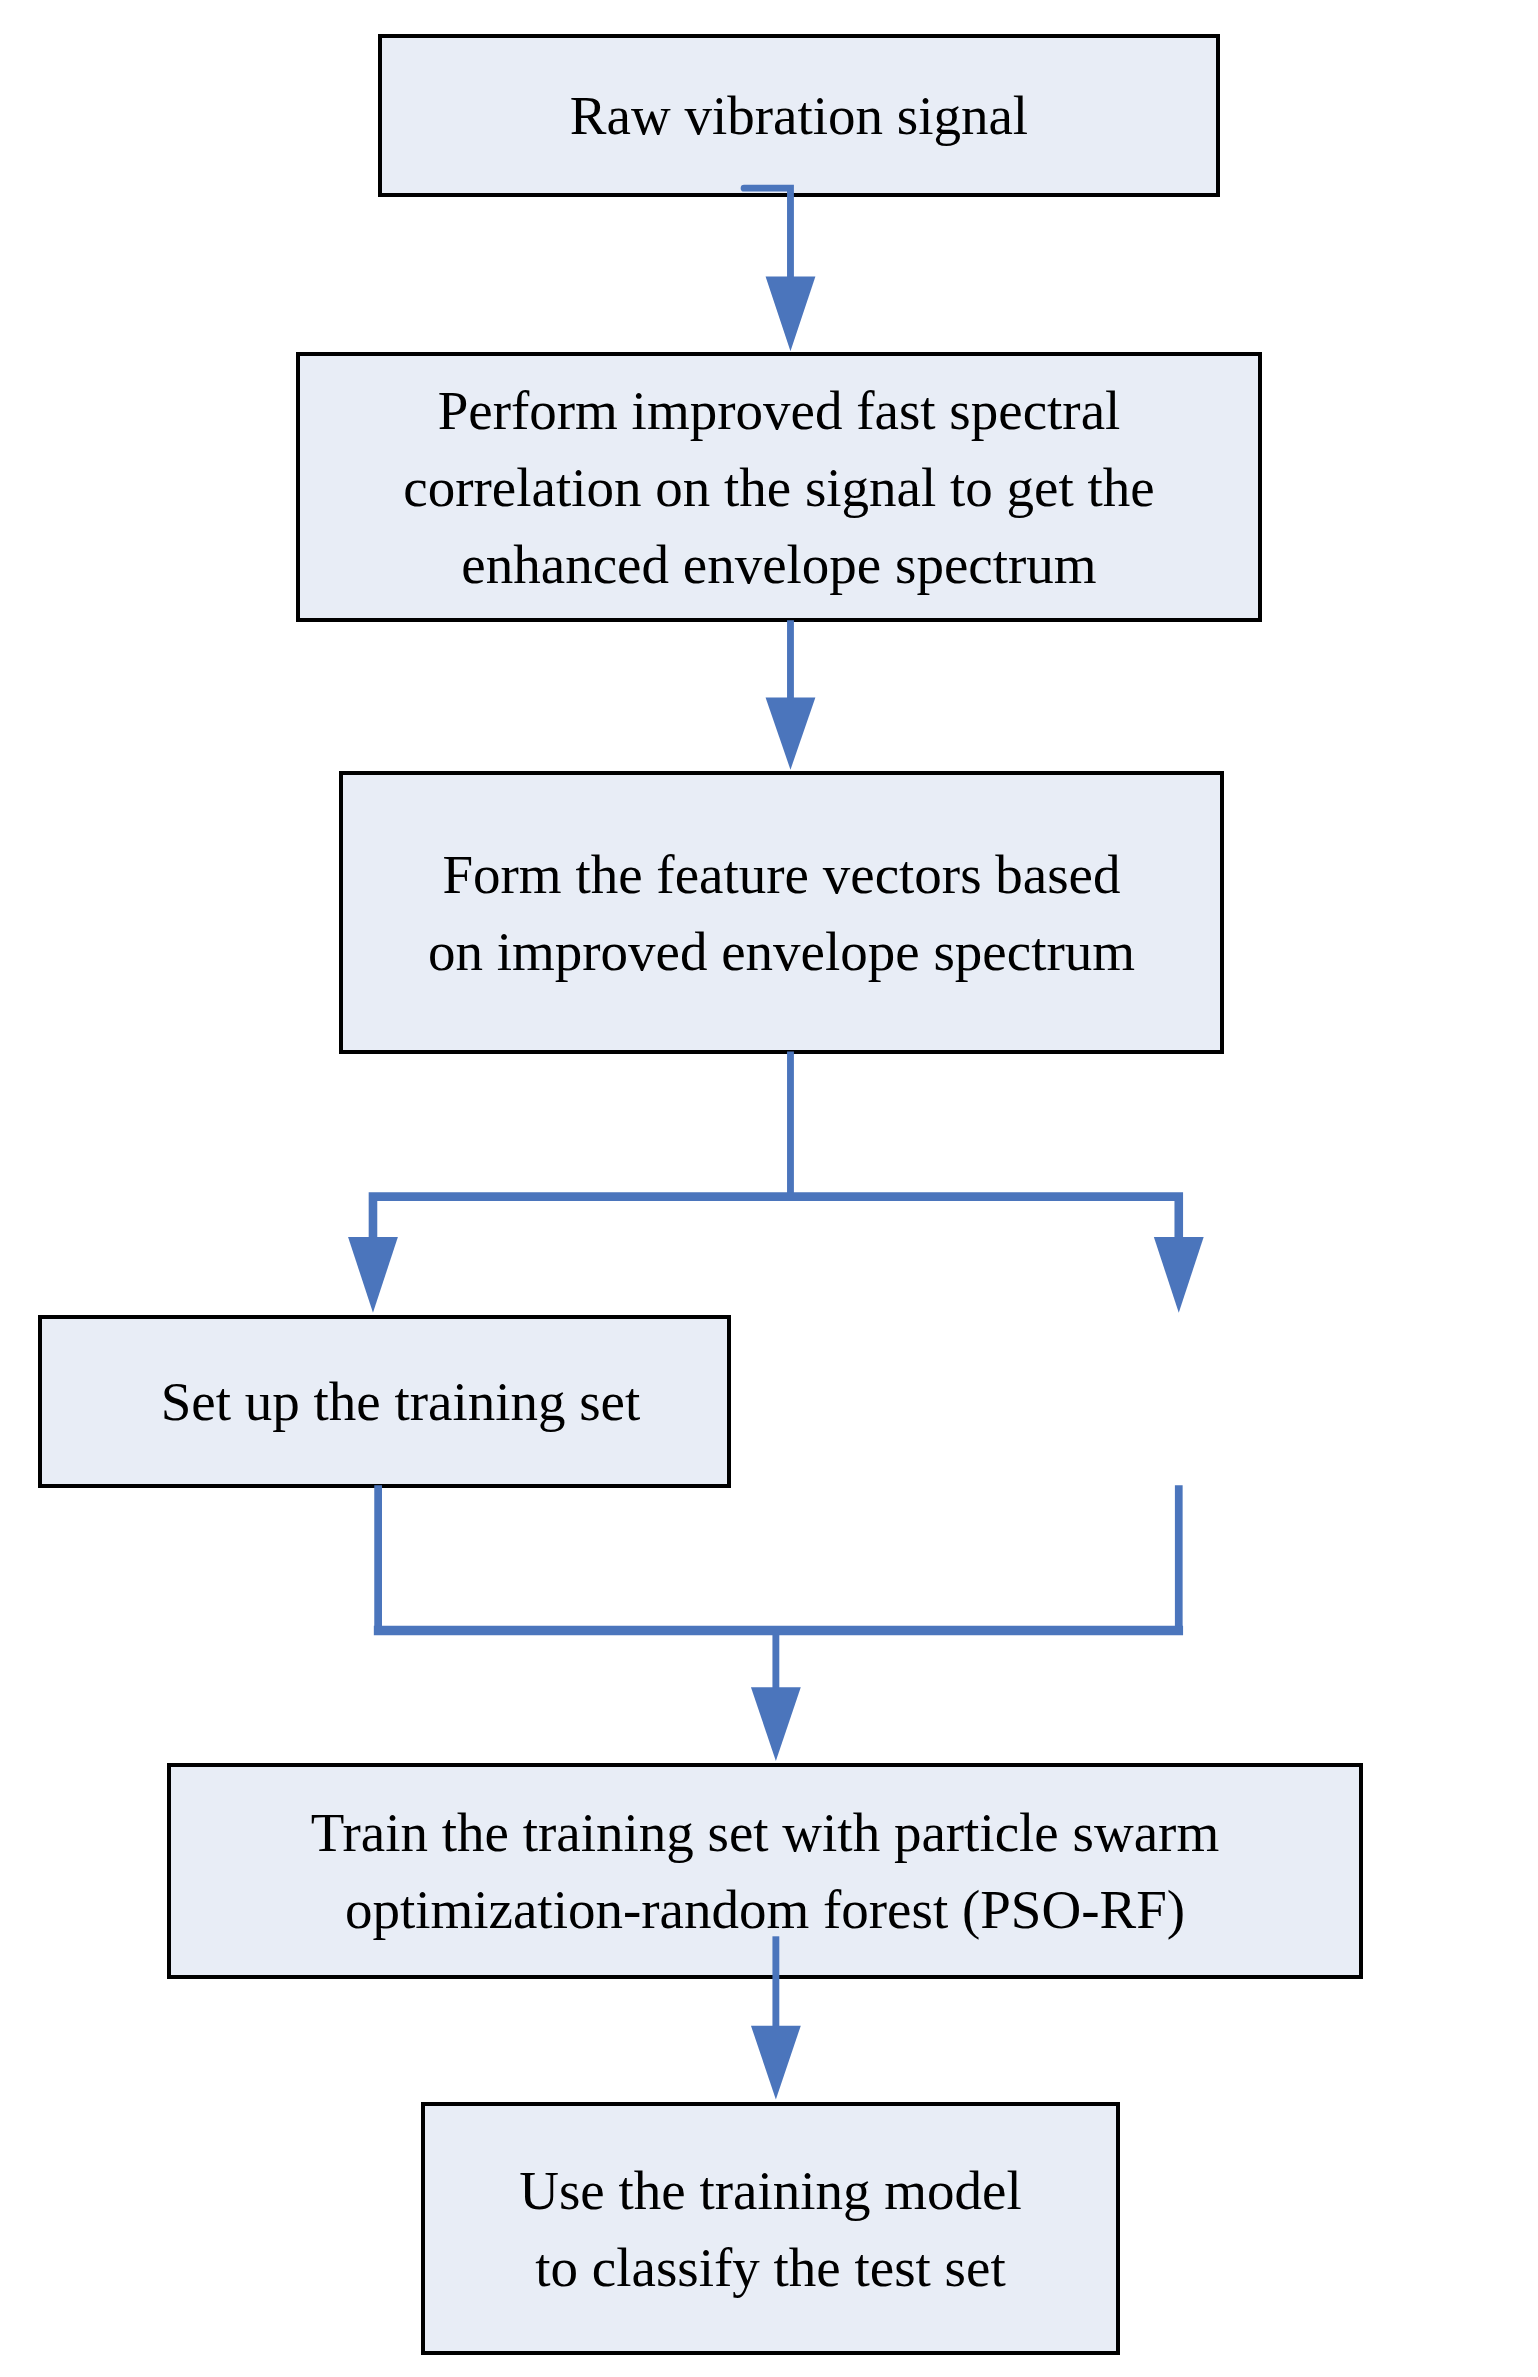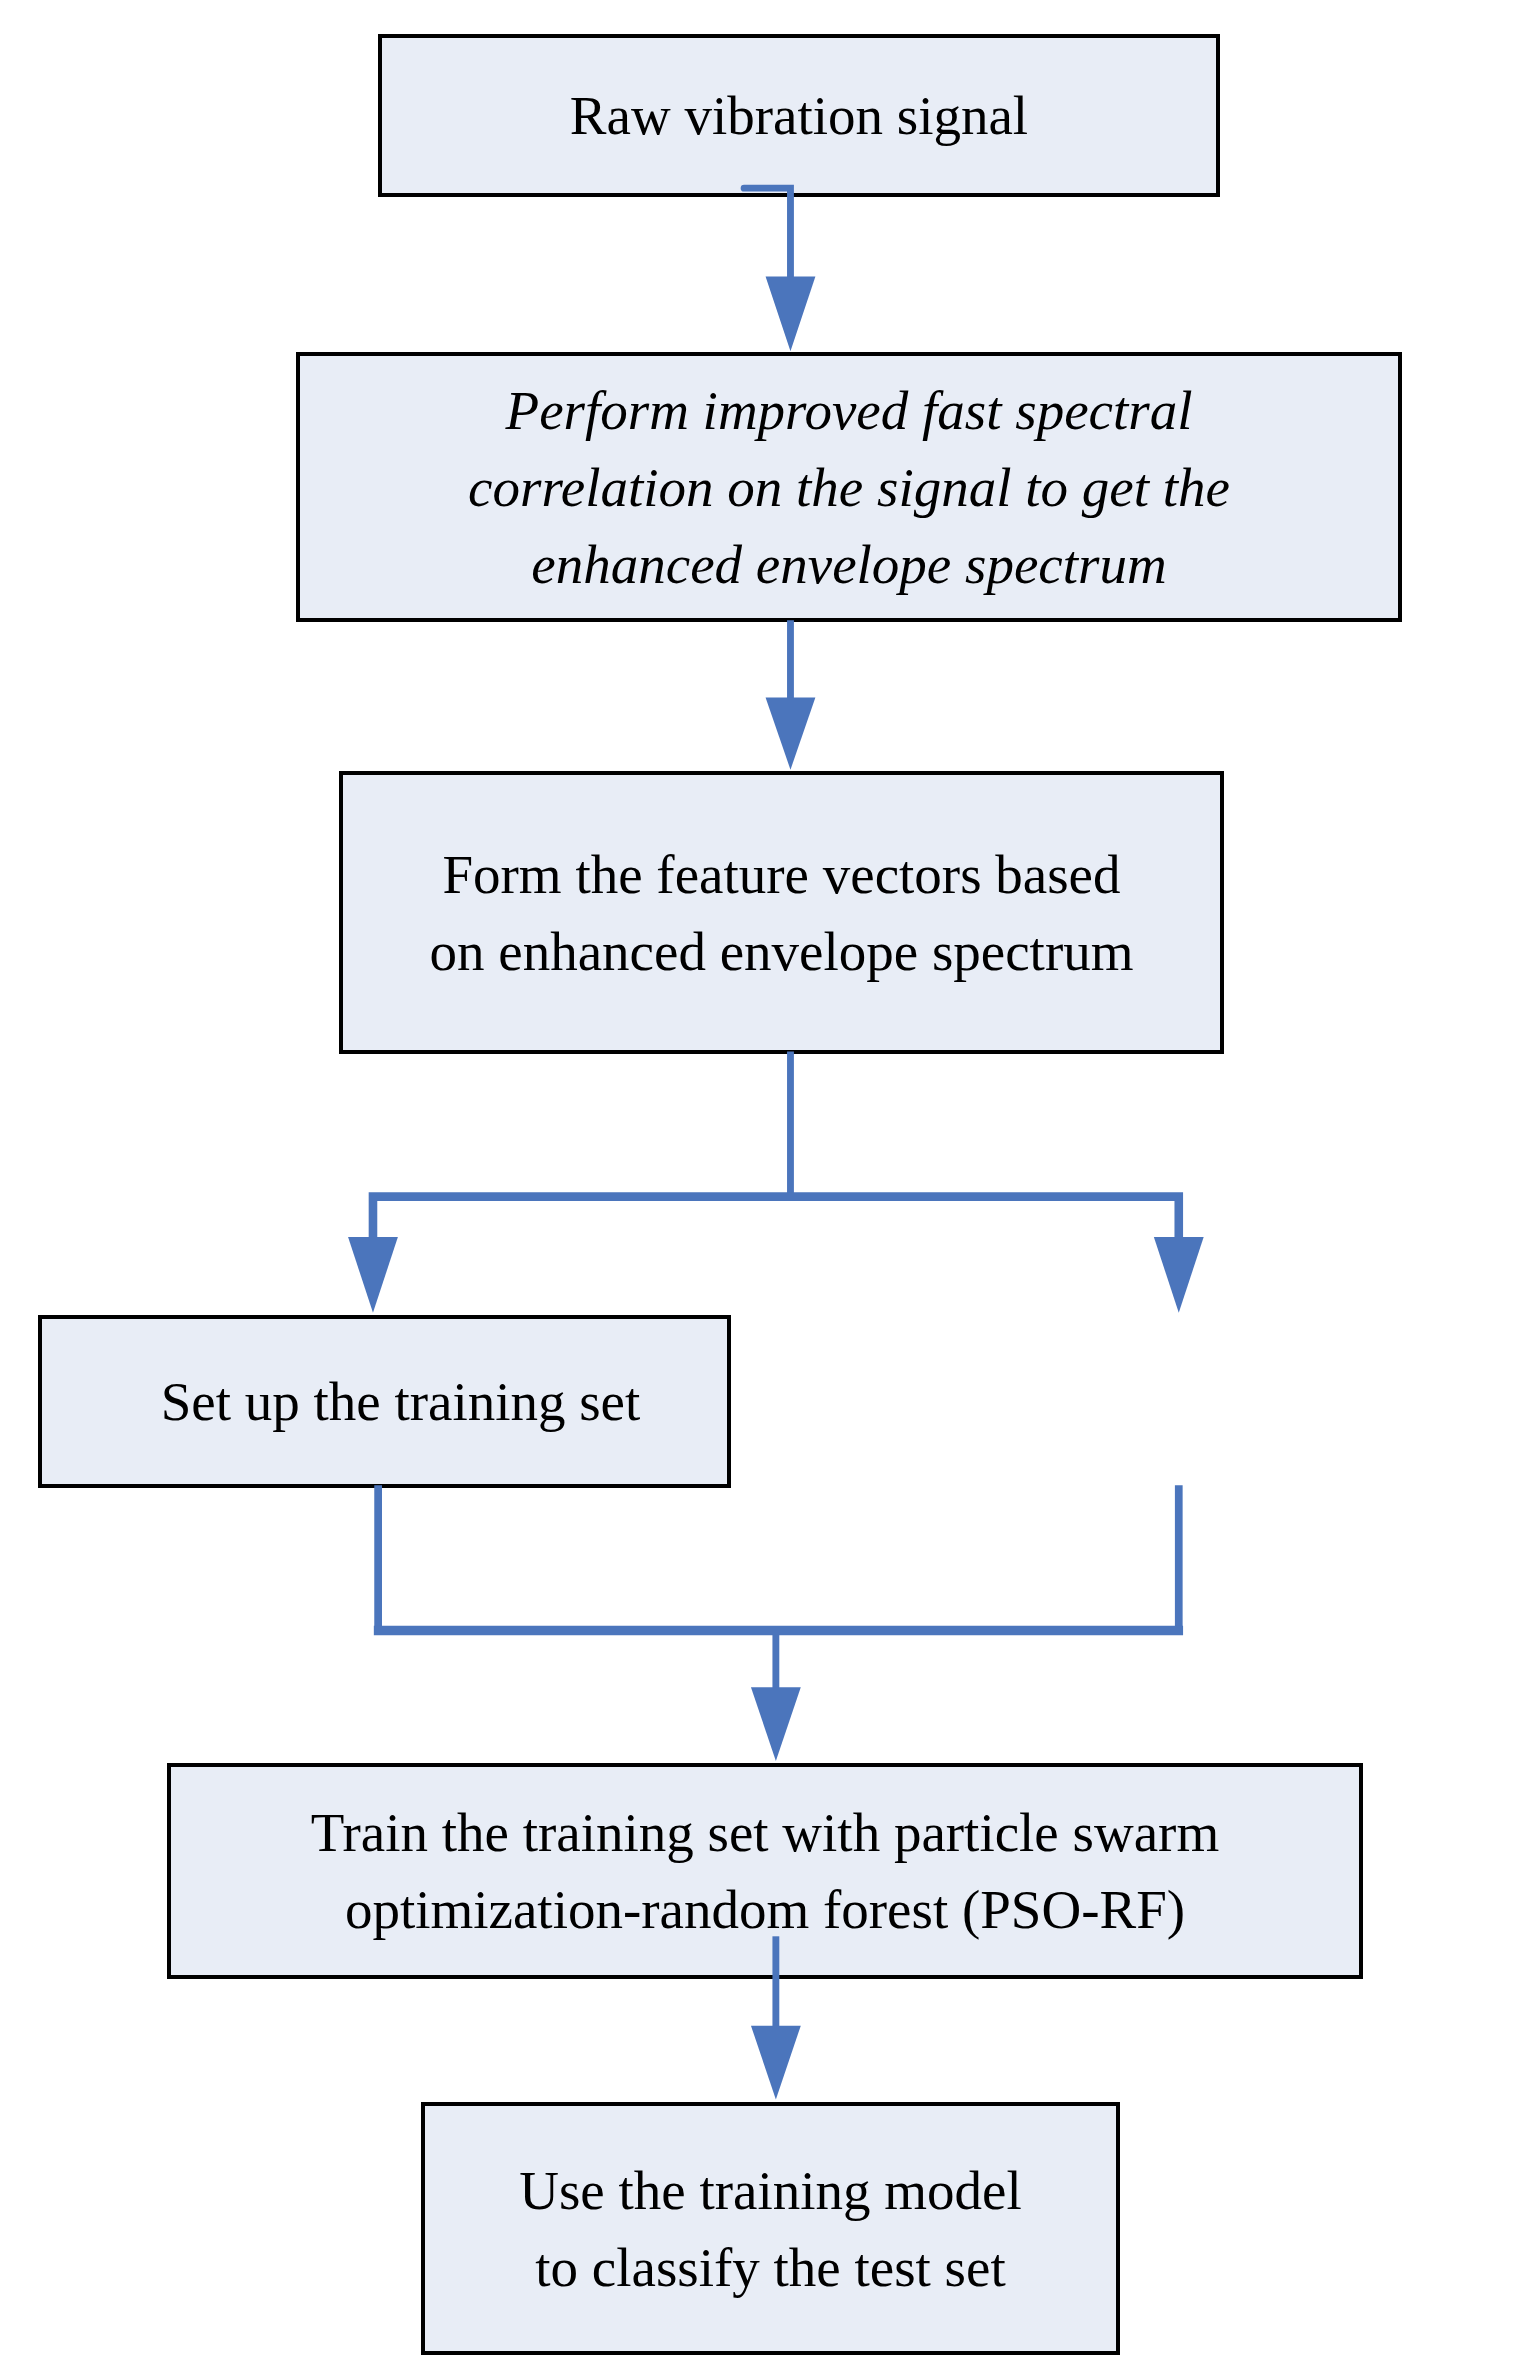--- a/index.html
+++ b/index.html
@@ -30,21 +30,21 @@
     color:var(--text);
     font-size:55px;
     line-height:77px;
   }
   .node .label{
     white-space:pre-line;
     display:block;
     width:100%;
   }
   .node-raw      {left:378px; top:26px;   width:842px;  height:163px;margin-top:8px;}
-  .node-spectral {left:296px; top:352px;  width:1106px; height:270px;font-style:italic;}
+  .node-spectral {left:296px; top:352px;  width:966px; height:270px;}
   .node-feature  {left:339px; top:771px;  width:885px; height:283px;}
   .node-training {left:38px;  top:1315px; width:693px;  height:173px;padding-left:32px;}
   .node-test     {left:827px; top:1315px; width:686px;  height:173px;}
   .node-trainpso {left:167px; top:1763px; width:1196px; height:216px;}
   .node-classify {left:421px; top:2102px; width:699px;  height:253px;justify-content:center;}
 
   .connectors{
     position:absolute;
     left:0; top:0;
     width:1538px;
@@ -70,21 +70,21 @@
   </div>
 
   <div class="node node-spectral">
     <span class="label">Perform improved fast spectral
 correlation on the signal to get the
 enhanced envelope spectrum</span>
   </div>
 
   <div class="node node-feature">
     <span class="label">Form the feature vectors based
-on enhanced envelope spectrum</span>
+on improved envelope spectrum</span>
   </div>
 
   <div class="node node-training">
     <span class="label">Set up the training set</span>
   </div>
 
 
   <div class="node node-trainpso">
     <span class="label">Train the training set with particle swarm
 optimization-random forest (PSO-RF)</span>

